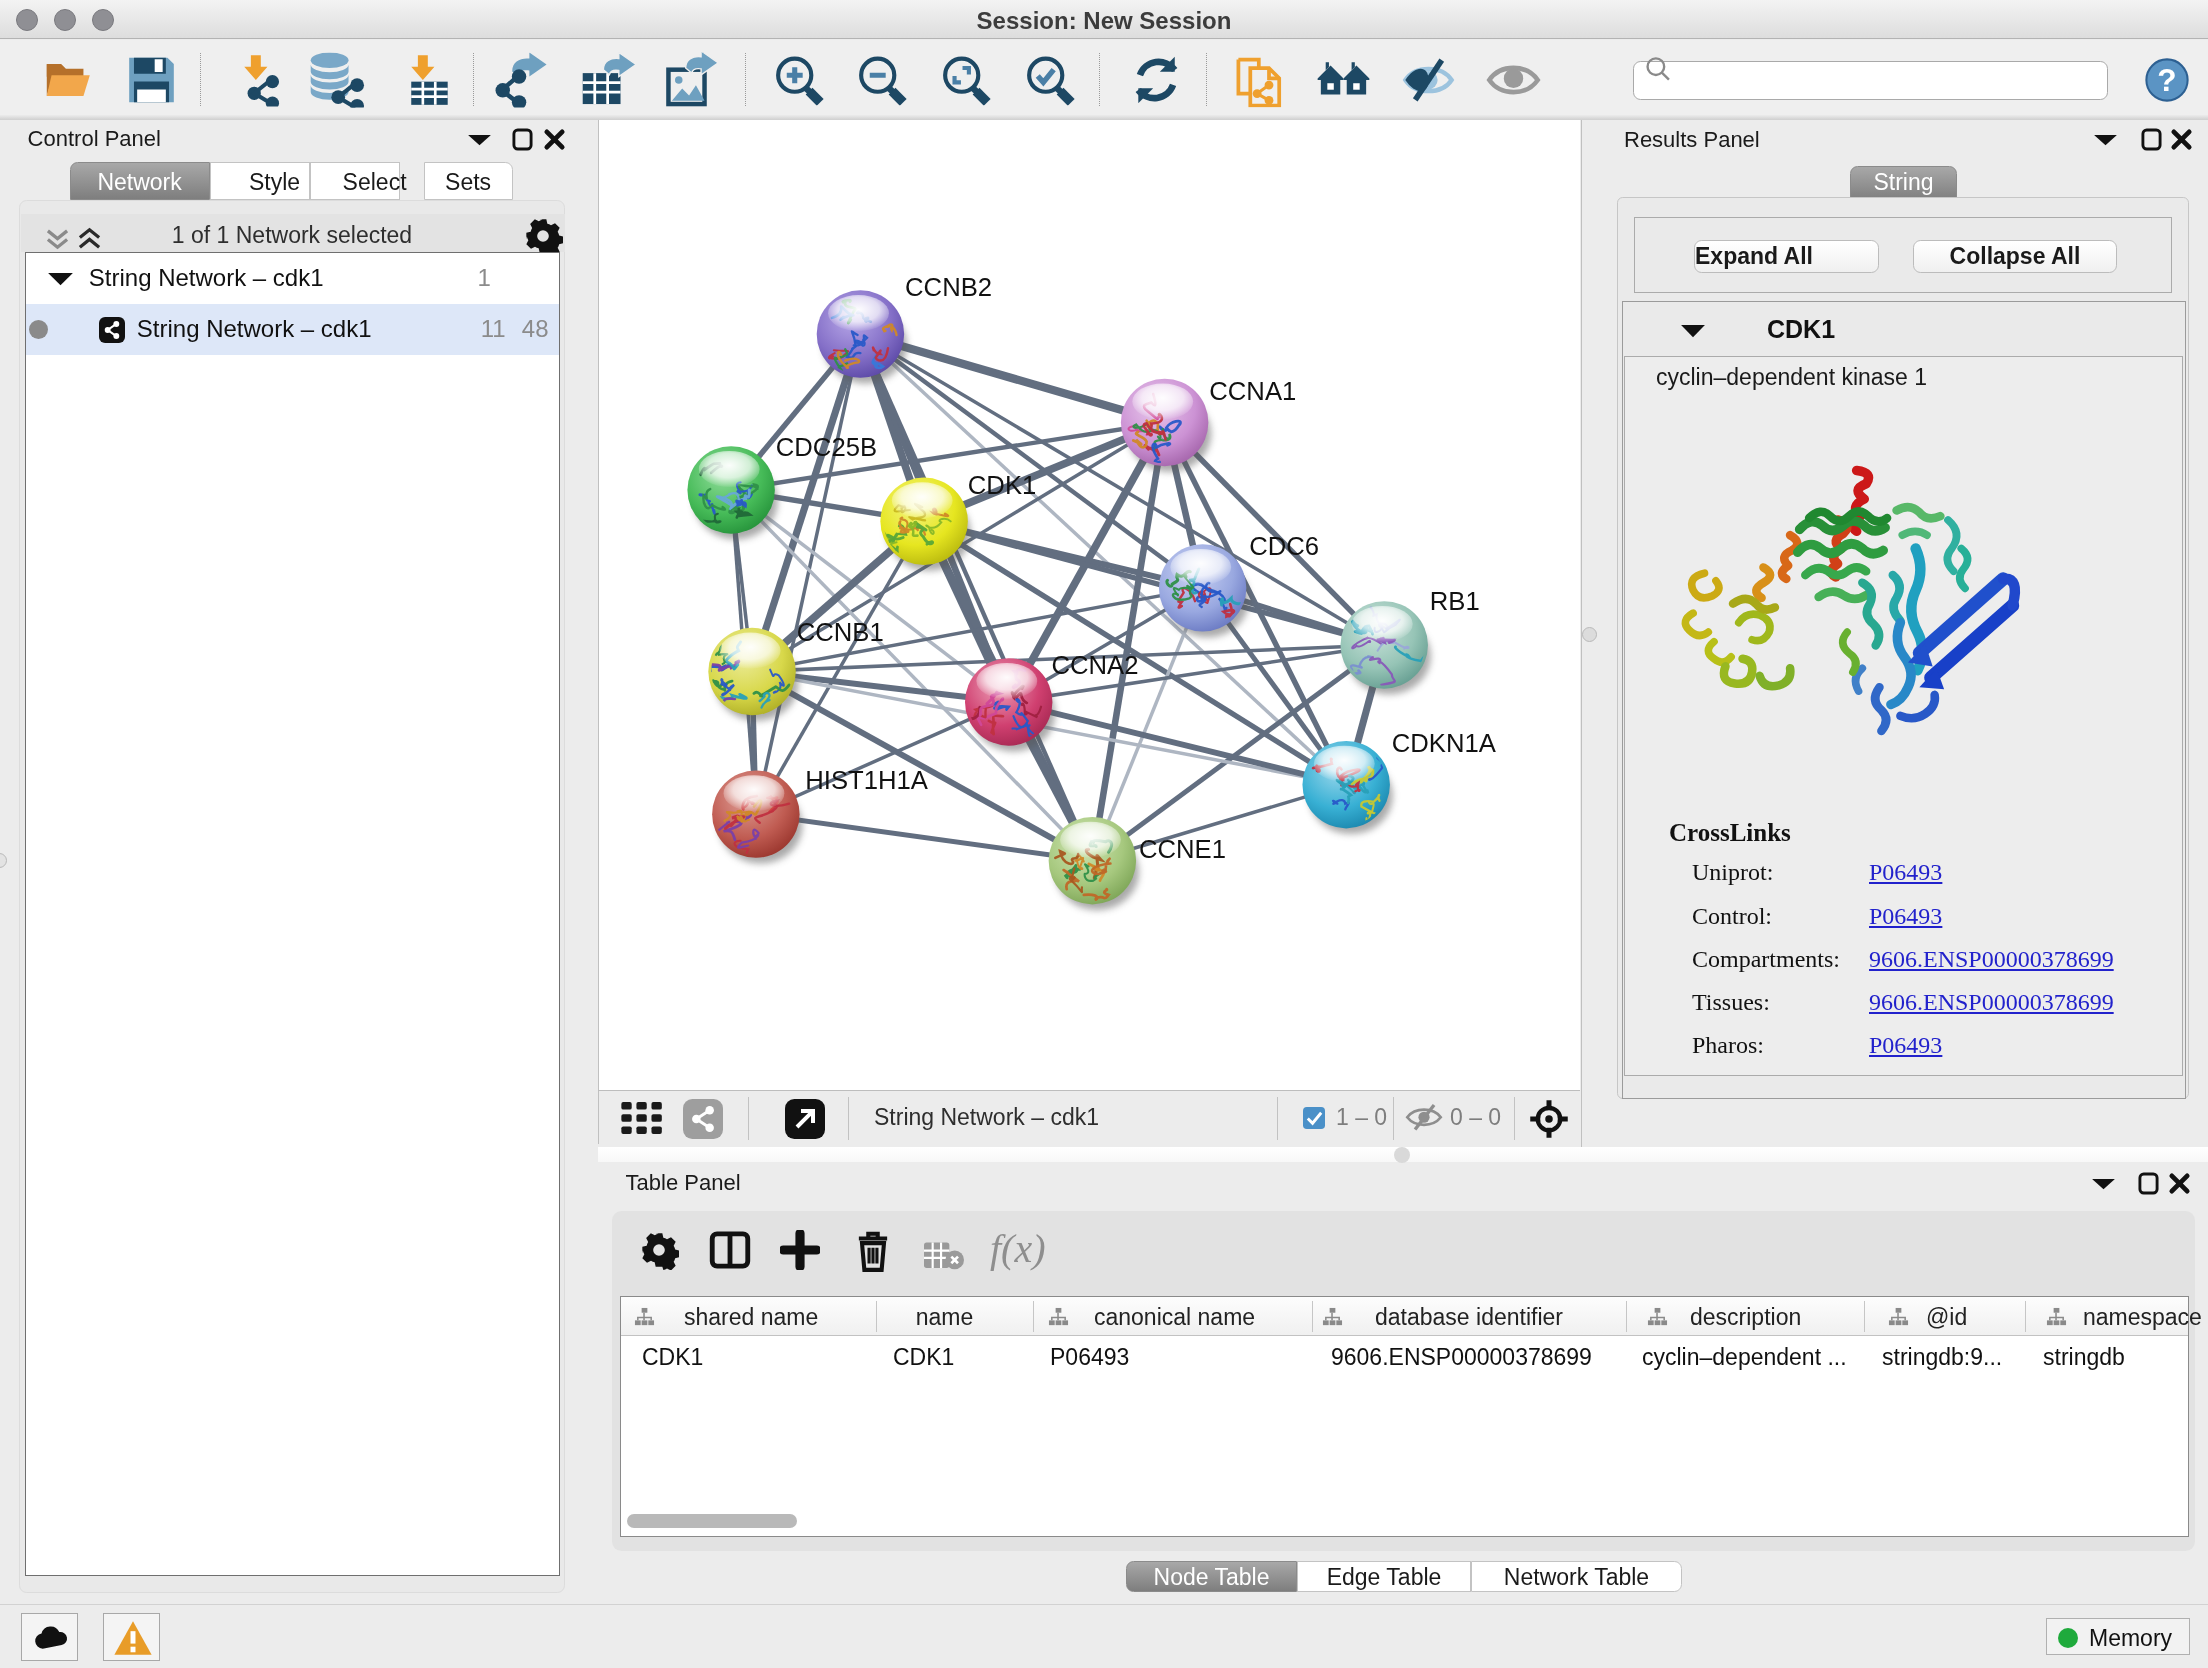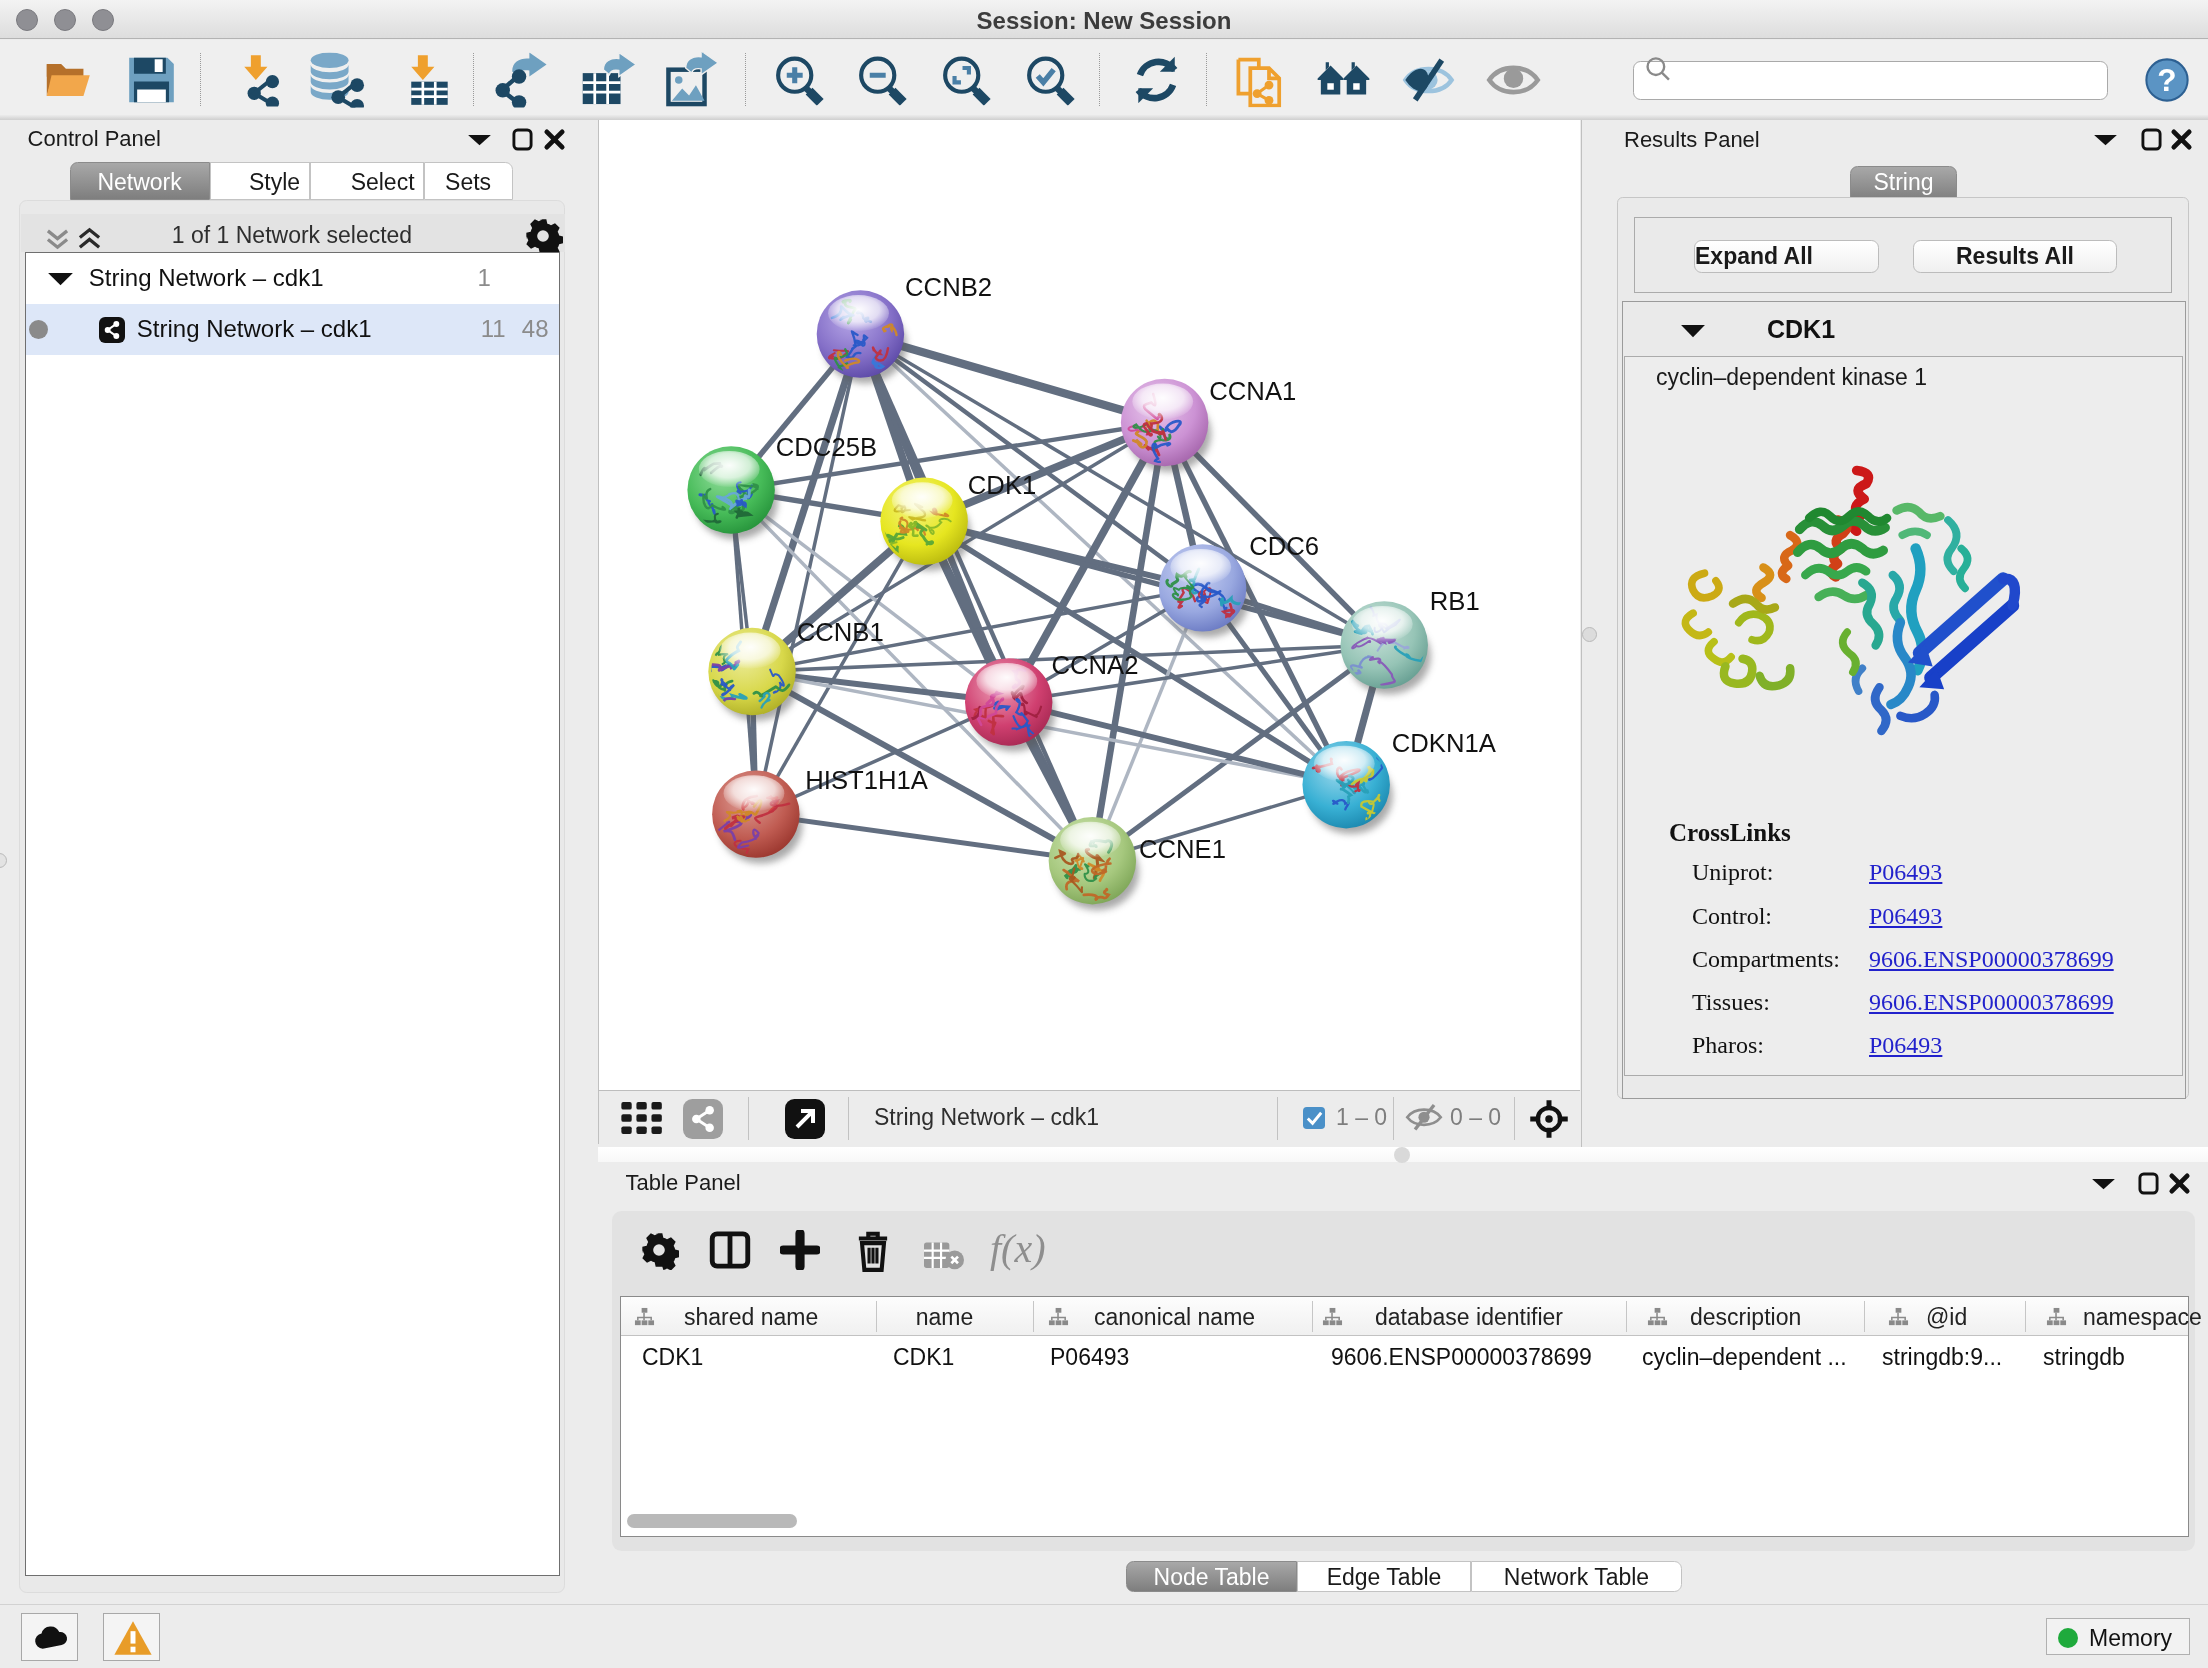--- a/index.html
+++ b/index.html
@@ -241,21 +241,21 @@
     </svg>
   <svg style="position:absolute;left:504px;top:7.6px;" width="21" height="23" viewBox="0 0 22 24">
       <rect x="2" y="2" width="18" height="20" rx="4" fill="none" stroke="#111" stroke-width="3"></rect>
     </svg>
   <svg style="position:absolute;left:535px;top:7.6px;" width="23" height="23" viewBox="0 0 24 24">
       <path d="M4 4 L20 20 M20 4 L4 20" stroke="#111" stroke-width="5" stroke-linecap="round"></path>
     </svg>
 
   <div class="tab tabsel" style="left:62px;top:42px;width:140px;height:38px;line-height:38px;border-radius:7.6px 0 0 0;">Network</div>
   <div class="tab" style="left:202px;top:42px;width:100px;height:38px;line-height:38px;padding-left:30px;">Style</div>
-  <div class="tab" style="left:302px;top:42px;width:114px;height:38px;line-height:38px;padding-left:32px;">Select</div>
+  <div class="tab" style="left:302px;top:42px;width:90px;height:38px;line-height:38px;padding-left:32px;">Select</div>
   <div class="tab" style="left:416px;top:42px;width:89px;height:38px;line-height:38px;border-radius:0 7.6px 0 0;">Sets</div>
 
   <div style="position:absolute;left:11.4px;top:80px;width:546px;height:1393px;background:#e9e9e9;border-radius:7.6px;border:1px solid #dcdcdc;">
 
     <div style="position:absolute;left:1px;top:13.3px;width:544px;height:38px;background:#e3e3e3;"></div>
     <svg style="position:absolute;left:25px;top:27px;" width="25" height="23" viewBox="0 0 26 24">
         <g fill="none" stroke="#8a8a8a" stroke-width="3.4">
           <path d="M3 3 l10 8 10 -8"></path>
           <path d="M3 12 l10 8 10 -8"></path>
         </g>
@@ -732,21 +732,21 @@
   <svg style="position:absolute;left:588px;top:7.6px;" width="23" height="23" viewBox="0 0 24 24">
       <path d="M4 4 L20 20 M20 4 L4 20" stroke="#111" stroke-width="5" stroke-linecap="round"></path>
     </svg>
 
   <div style="position:absolute;left:268px;top:46px;width:107px;height:32px;background:linear-gradient(#a8a8a8,#828282);border:1px solid #8b8b8b;border-radius:7.6px 7.6px 0 0;color:#fff;font-size:23px;text-align:center;line-height:31px;">String</div>
 
   <div style="position:absolute;left:35px;top:77px;width:572px;height:902px;background:#eaeaea;border:1px solid #c6c6c6;border-radius:5.7px;"></div>
 
   <div style="position:absolute;left:52px;top:97px;width:538px;height:76px;background:#eaeaea;border:1px solid #ababab;"></div>
   <div style="position:absolute;left:112px;top:120px;width:185px;height:33px;background:linear-gradient(#ffffff,#f0f0f0);border:1px solid #bcbcbc;border-radius:7.6px;font-size:23px;color:#1a1a1a;text-align:left;line-height:31px;font-weight:bold;">Expand All</div>
-  <div style="position:absolute;left:331px;top:120px;width:204px;height:33px;background:linear-gradient(#ffffff,#f0f0f0);border:1px solid #bcbcbc;border-radius:7.6px;font-size:23px;color:#1a1a1a;text-align:center;line-height:31px;font-weight:bold;">Results All</div>
+  <div style="position:absolute;left:331px;top:120px;width:204px;height:33px;background:linear-gradient(#ffffff,#f0f0f0);border:1px solid #bcbcbc;border-radius:7.6px;font-size:23px;color:#1a1a1a;text-align:center;line-height:31px;font-weight:bold;">Collapse All</div>
 
   <div style="position:absolute;left:40px;top:181px;width:564px;height:798px;background:#eaeaea;border:1px solid #9b9b9b;"></div>
   <svg style="position:absolute;left:98px;top:204px;" width="26" height="14.3" viewBox="0 0 27 15">
       <path d="M1 1 h25 l-12.5 13 z" fill="#111"></path>
     </svg>
   <div style="position:absolute;left:185px;top:195px;font-size:25px;font-weight:bold;color:#111;">CDK1</div>
   <div style="position:absolute;left:42px;top:236px;width:559px;height:720px;background:#ededed;border:1px solid #ababab;"></div>
   <div style="position:absolute;left:74px;top:244px;font-size:23px;color:#1a1a1a;">cyclin–dependent kinase 1</div>
 
   <svg style="position:absolute;left:94px;top:341px;" width="348" height="290" viewBox="0 0 366 305">

